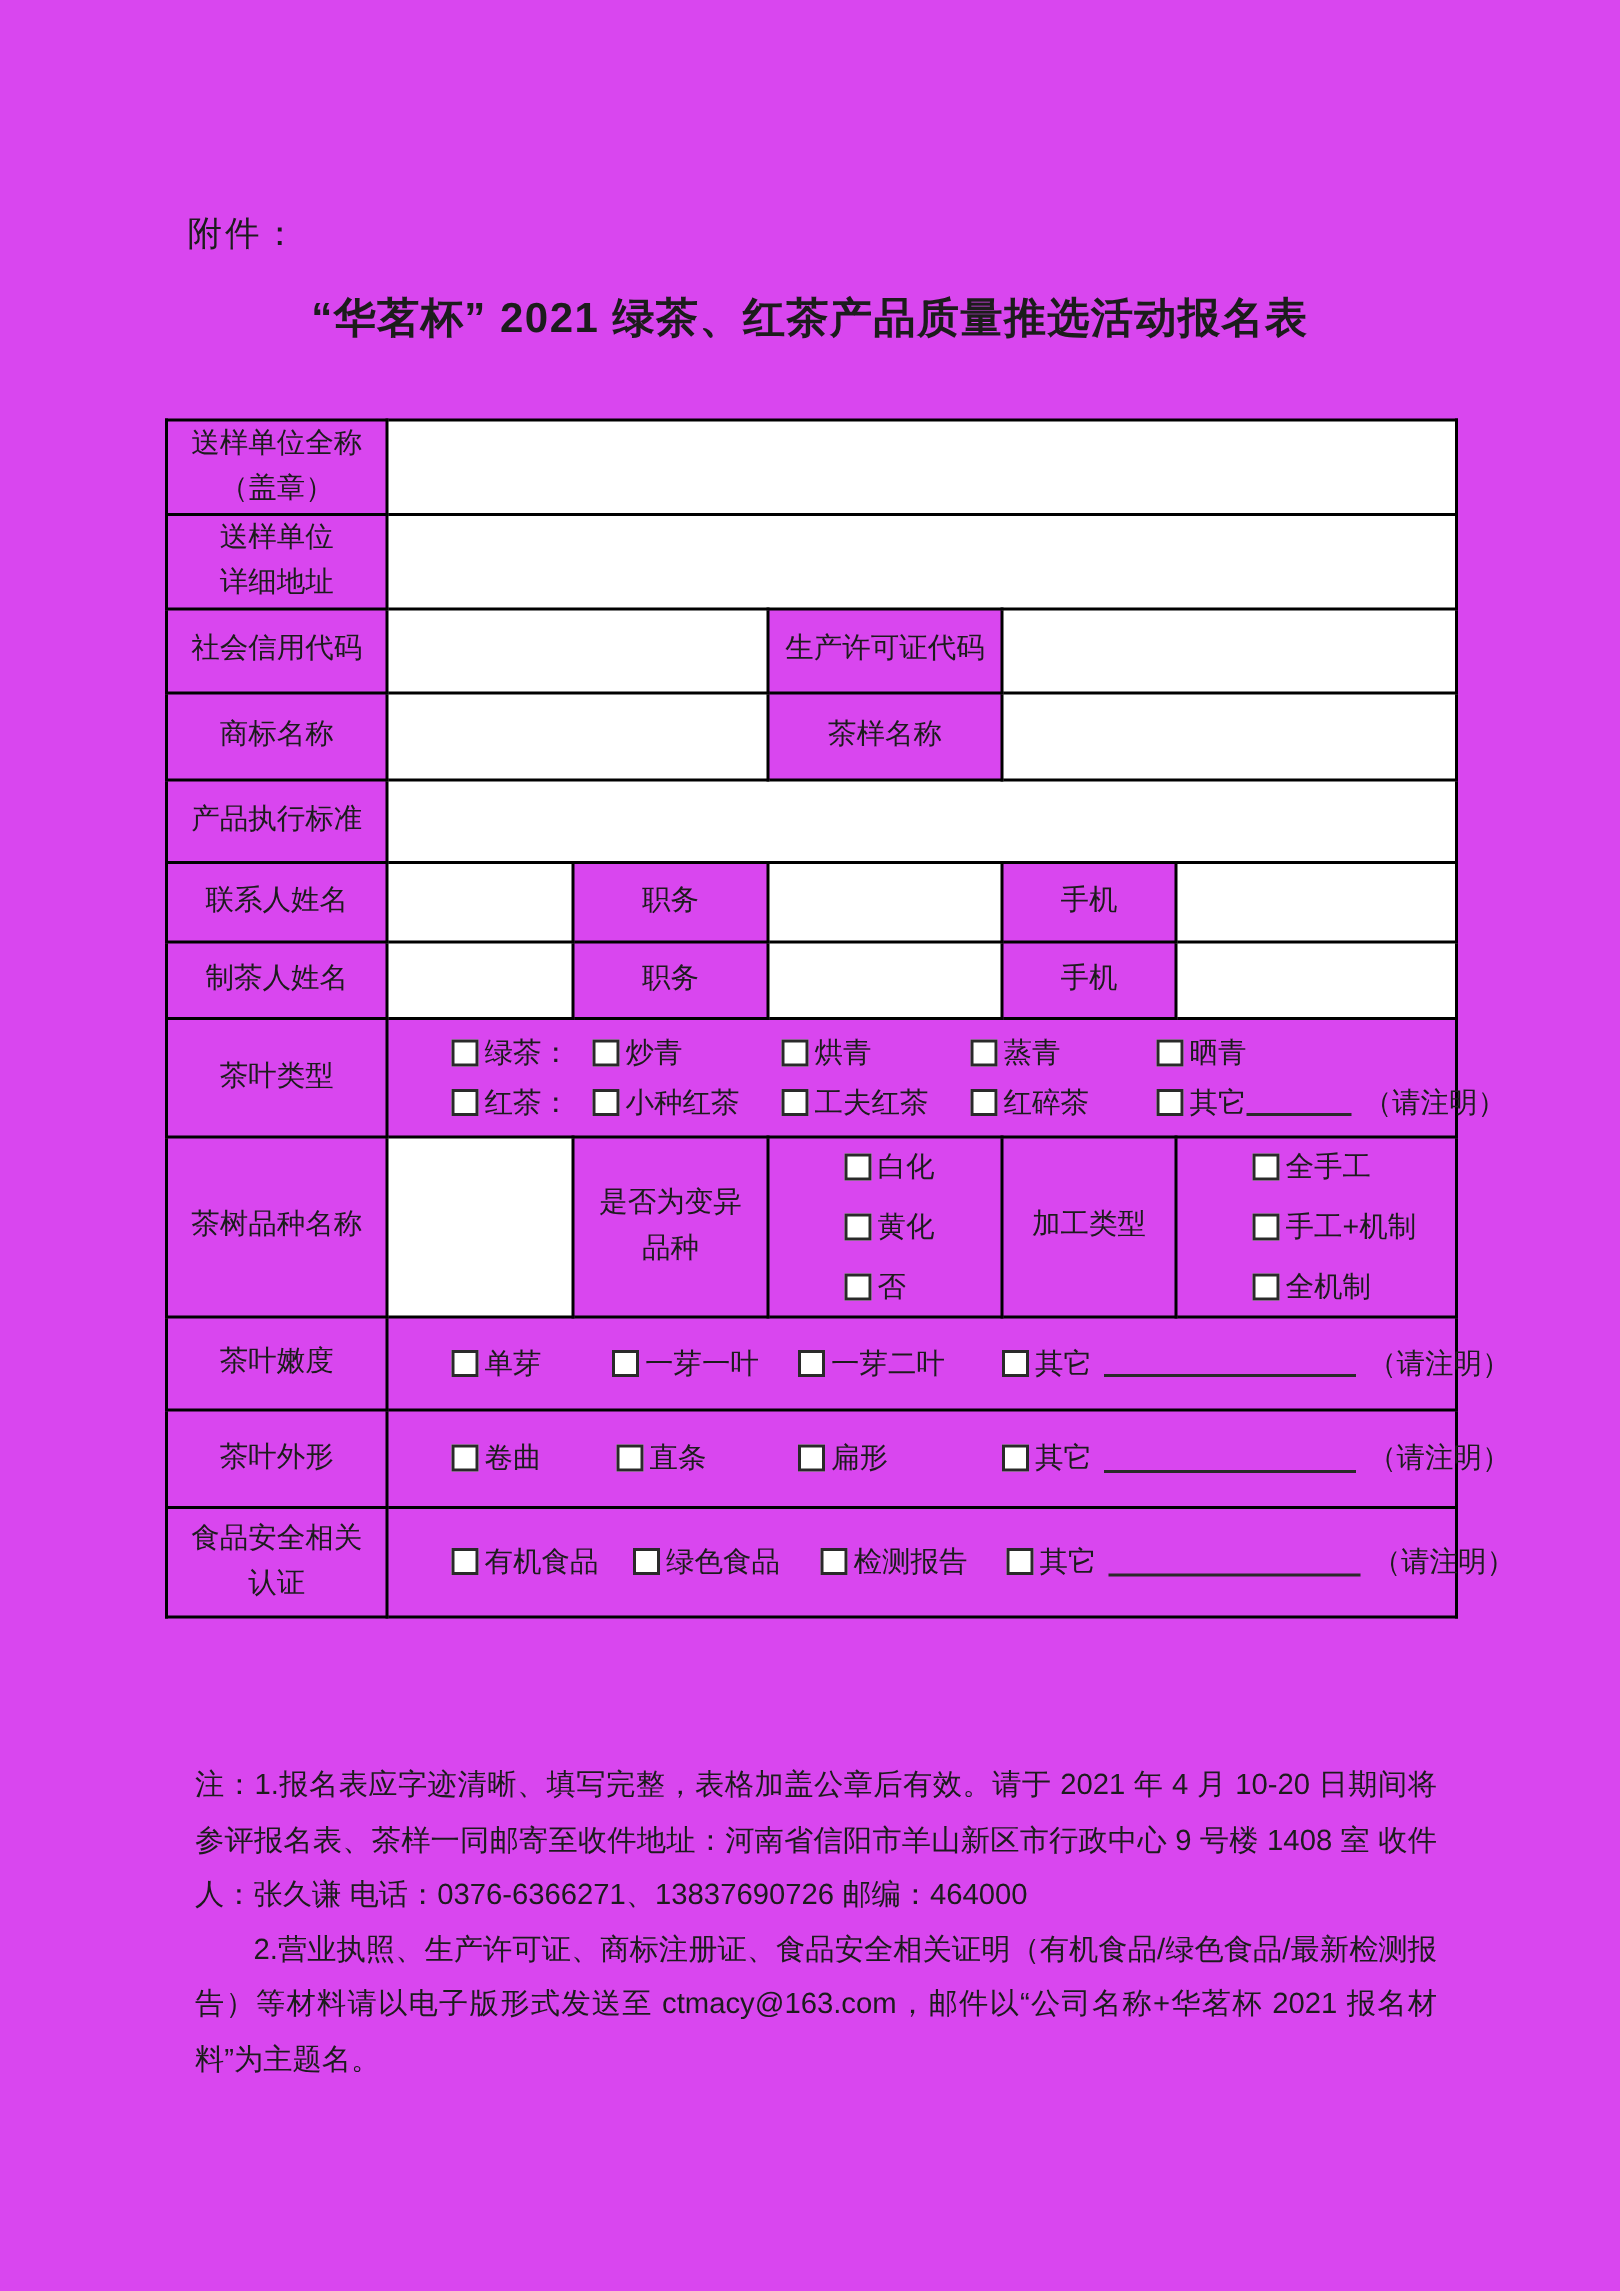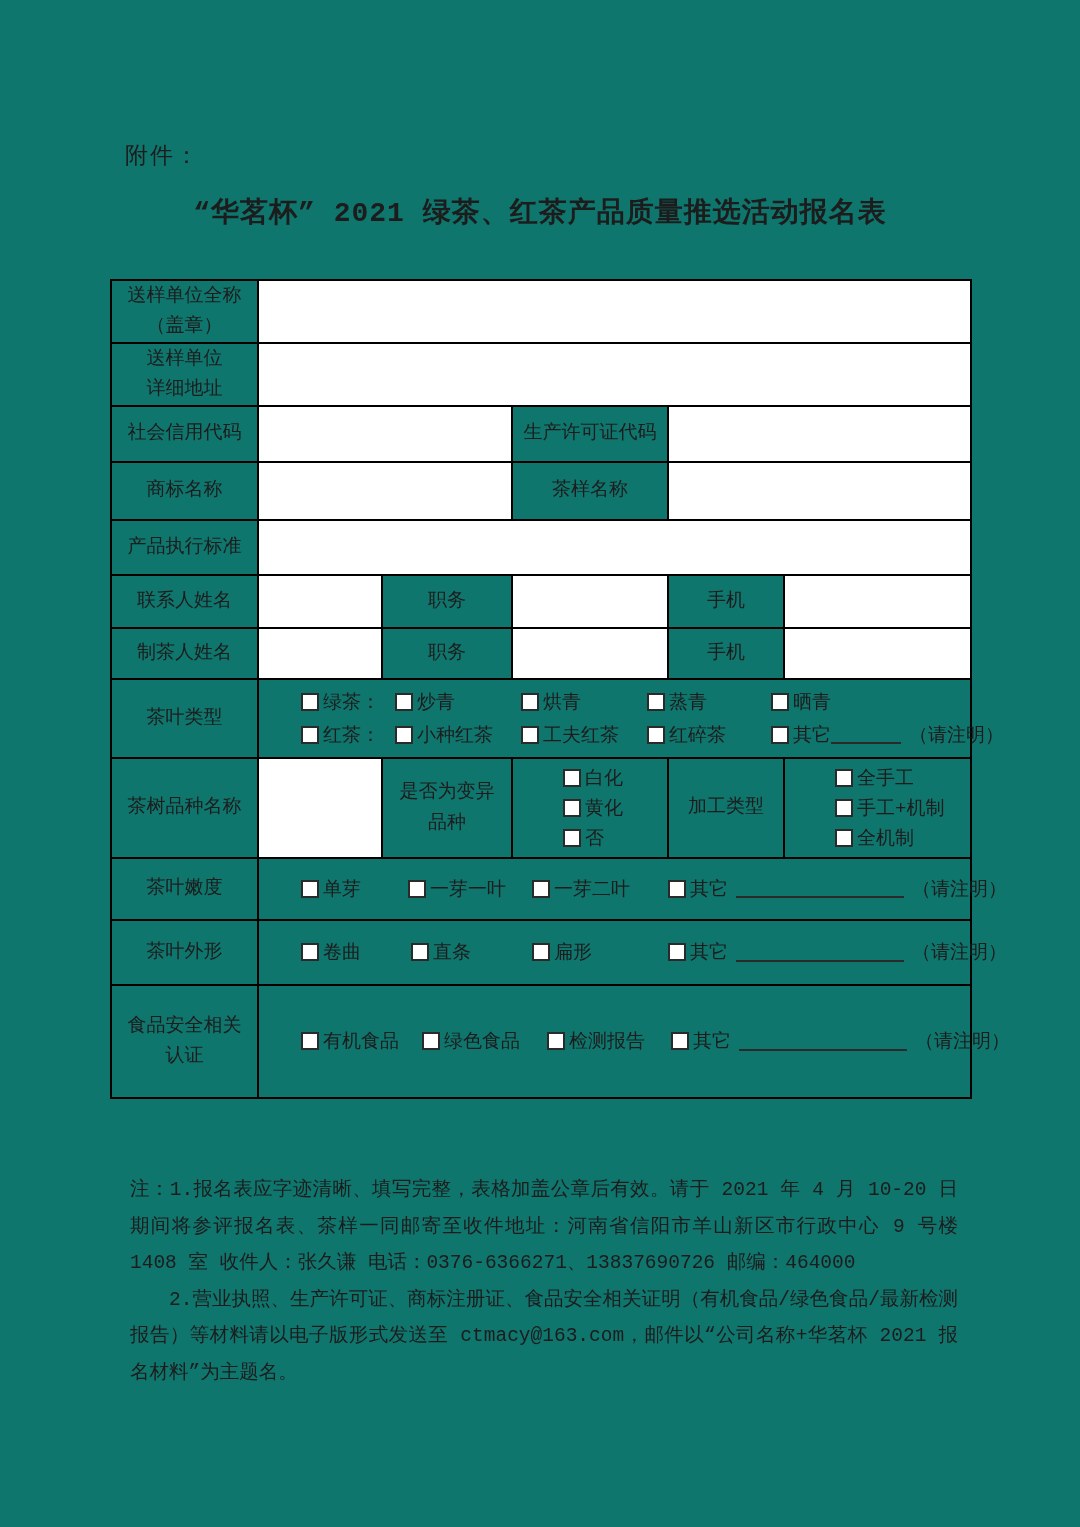--- a/index.html
+++ b/index.html
@@ -1,20 +1,20 @@
 <!DOCTYPE html>
 <html><head>
 <meta charset="utf-8">
 <style>
   html,body{margin:0;padding:0;background:#ffffff;}
   .page{
     position:relative;
     width:1080px;height:1527px;
-    background:#0f766e;
-    font-family:Liberation Mono, monospace;
+    background:#d946ef;
+    font-family:Liberation Sans, sans-serif;
     color:#1c1c1c;
     overflow:hidden;
   }
   .attachment{
     position:absolute;left:125px;top:140px;
     font-size:23px;letter-spacing:2px;
   }
   .doc-title{
     position:absolute;left:0;top:193px;width:1080px;
     text-align:center;font-size:28px;font-weight:bold;letter-spacing:1px;
@@ -43,21 +43,21 @@
   .opt{display:inline-flex;align-items:center;white-space:nowrap;padding-left:42px;}
   .cb{
     width:14px;height:14px;border:2px solid #2a2a2a;
     display:inline-block;margin-right:4px;flex:0 0 auto;
     background:#fff;
   }
   .ul{display:inline-block;border-bottom:2px solid #2a2a2a;height:17px;}
   .note-hint{margin-left:8px;white-space:nowrap;}
   .stack{
     display:flex;flex-direction:column;justify-content:center;
-    gap:4px;padding:6px 8px;
+    gap:14px;padding:6px 8px;
   }
   .notes{
     position:absolute;left:130px;top:1172px;width:828px;
     font-size:19.5px;line-height:36.5px;text-align:justify;
   }
   .notes p{margin:0;}
   .notes p.indent{text-indent:2em;}
 </style>
 </head>
 <body>
@@ -301,21 +301,21 @@
                   <span class="cb"></span>
                   <span>其它</span>
                 </span>
                 <span class="ul" style="width:168px;margin-left:8px"></span>
                 <span class="note-hint">（请注明）</span>
               </span>
         </div>
       </td>
     </tr>
 
-    <tr style="height:113px">
+    <tr style="height:73px">
       <td class="lbl">食品安全相关
 认证</td>
       <td class="optcell" colspan="5">
         <div class="optline">
           <span class="slot" style="width:121px">
                 <span class="opt">
                   <span class="cb"></span>
                   <span>有机食品</span>
                 </span>
               </span>

